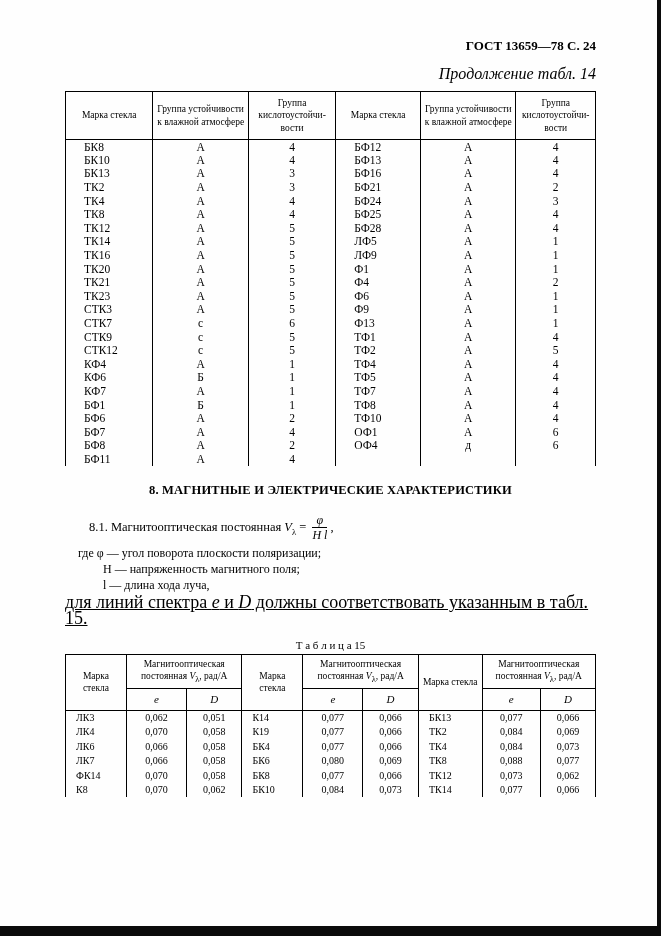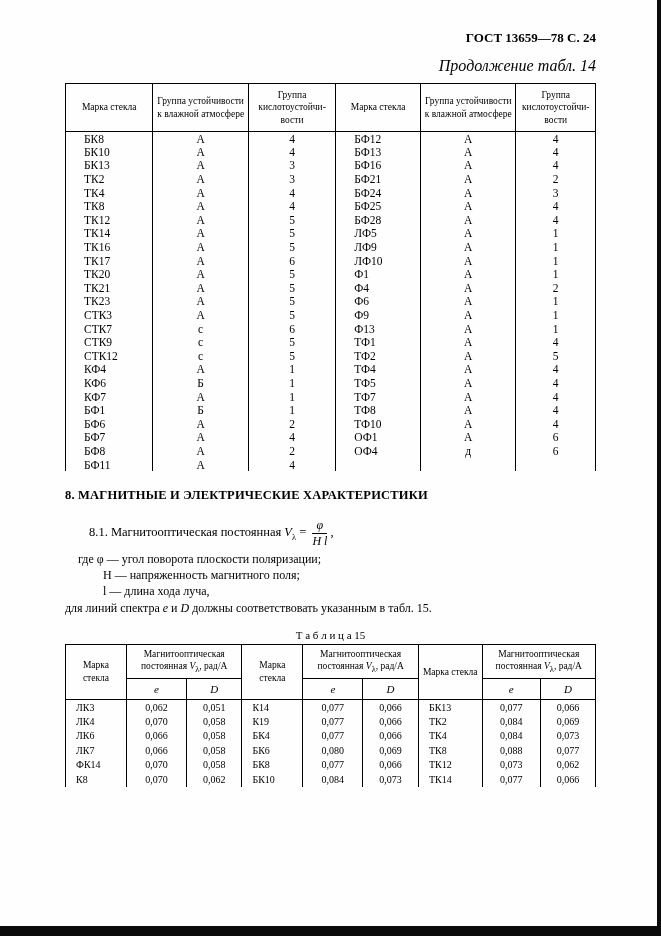--- a/index.html
+++ b/index.html
@@ -1,21 +1,21 @@
 <!DOCTYPE html>
 <html><head>
 <meta charset="utf-8">
 <style>
   * { margin:0; padding:0; box-sizing:border-box; }
   html,body { background:#ffffff; }
   .sheet{
     width:661px; height:936px; background:#fefefe; color:#000;
     font-family:"Liberation Serif","DejaVu Serif",serif;
     position:relative; overflow:hidden;
-    padding:8px 61px 0 65px;
+    padding:16px 61px 0 65px;
     border-right:4px solid #0b0b0b;
     border-bottom:10px solid #0b0b0b;
   }
   .doc-head{ margin-top:22px; text-align:right; font-weight:bold; font-size:13px; }
   .cont{ margin-top:11px; text-align:right; font-style:italic; font-size:16px; }
 
   table.t{ width:100%; border-collapse:collapse; table-layout:fixed; }
   .t14{ margin-top:8px; }
   .t th{
     border:1px solid #000; font-weight:normal; font-size:9.5px; line-height:1.3;
@@ -23,36 +23,36 @@
   }
   .t14 th{ height:48px; }
   .t14 td{
     border-left:1px solid #000; border-right:1px solid #000;
     font-size:11.5px; height:13.6px; line-height:12px; padding:0 2px;
   }
   td.mark-cell{ text-align:left; padding-left:18px; }
   td.val-cell{ text-align:center; }
 
   .note{ margin:15px 0 0 24px; font-weight:bold; font-size:12px; }
-  .sec-title{ margin-top:17px; font-size:12.5px; font-weight:bold; letter-spacing:.2px; }
+  .sec-title{ margin-top:17px; text-align:center; font-size:12.5px; font-weight:bold; letter-spacing:.2px; }
 
   .para{ margin:16px 0 0 24px; font-size:12.5px; }
   .para i, .where i, .tail i, .t15 i{ font-style:italic; }
   sub.vsub{ font-size:8.5px; }
   .frac{
     display:inline-flex; flex-direction:column; vertical-align:middle;
     text-align:center; line-height:1.05; margin:0 3px; font-size:12px;
   }
   .frac .num{ border-bottom:1px solid #000; padding:0 4px 1px; }
   .frac .den{ padding-top:1px; }
 
   .where{ margin-top:3px; font-size:12px; }
   .where .wl{ line-height:16px; margin-left:13px; }
   .where .ind{ margin-left:38px; }
-  .tail{ font-size:12px; line-height:16px; margin-top:1px; }
+  .tail{ font-size:18px; line-height:16px; margin-top:1px;text-decoration:underline; }
 
   .t15cap{ margin-top:13px; text-align:center; font-size:11px; }
   .t15{ margin-top:3px; }
   .t15 th.const-h{ height:30px; }
   .t15 th.ed{ height:17px; font-size:11px; }
   .t15 th.mark-h{ font-size:9.5px; }
   .t15 td{
     border-left:1px solid #000; border-right:1px solid #000;
     font-size:10px; height:14.5px; line-height:13px; padding:0 2px;
   }
@@ -148,28 +148,20 @@
           <td class="val-cell">5</td>
           <td class="mark-cell">ЛФ5</td>
           <td class="val-cell">А</td>
           <td class="val-cell">1</td>
         </tr>
         <tr>
           <td class="mark-cell">ТК16</td>
           <td class="val-cell">А</td>
           <td class="val-cell">5</td>
           <td class="mark-cell">ЛФ9</td>
-          <td class="val-cell">А</td>
-          <td class="val-cell">1</td>
-        </tr>
-        <tr>
-          <td class="mark-cell">ТК17</td>
-          <td class="val-cell">А</td>
-          <td class="val-cell">6</td>
-          <td class="mark-cell">ЛФ10</td>
           <td class="val-cell">А</td>
           <td class="val-cell">1</td>
         </tr>
         <tr>
           <td class="mark-cell">ТК20</td>
           <td class="val-cell">А</td>
           <td class="val-cell">5</td>
           <td class="mark-cell">Ф1</td>
           <td class="val-cell">А</td>
           <td class="val-cell">1</td>

